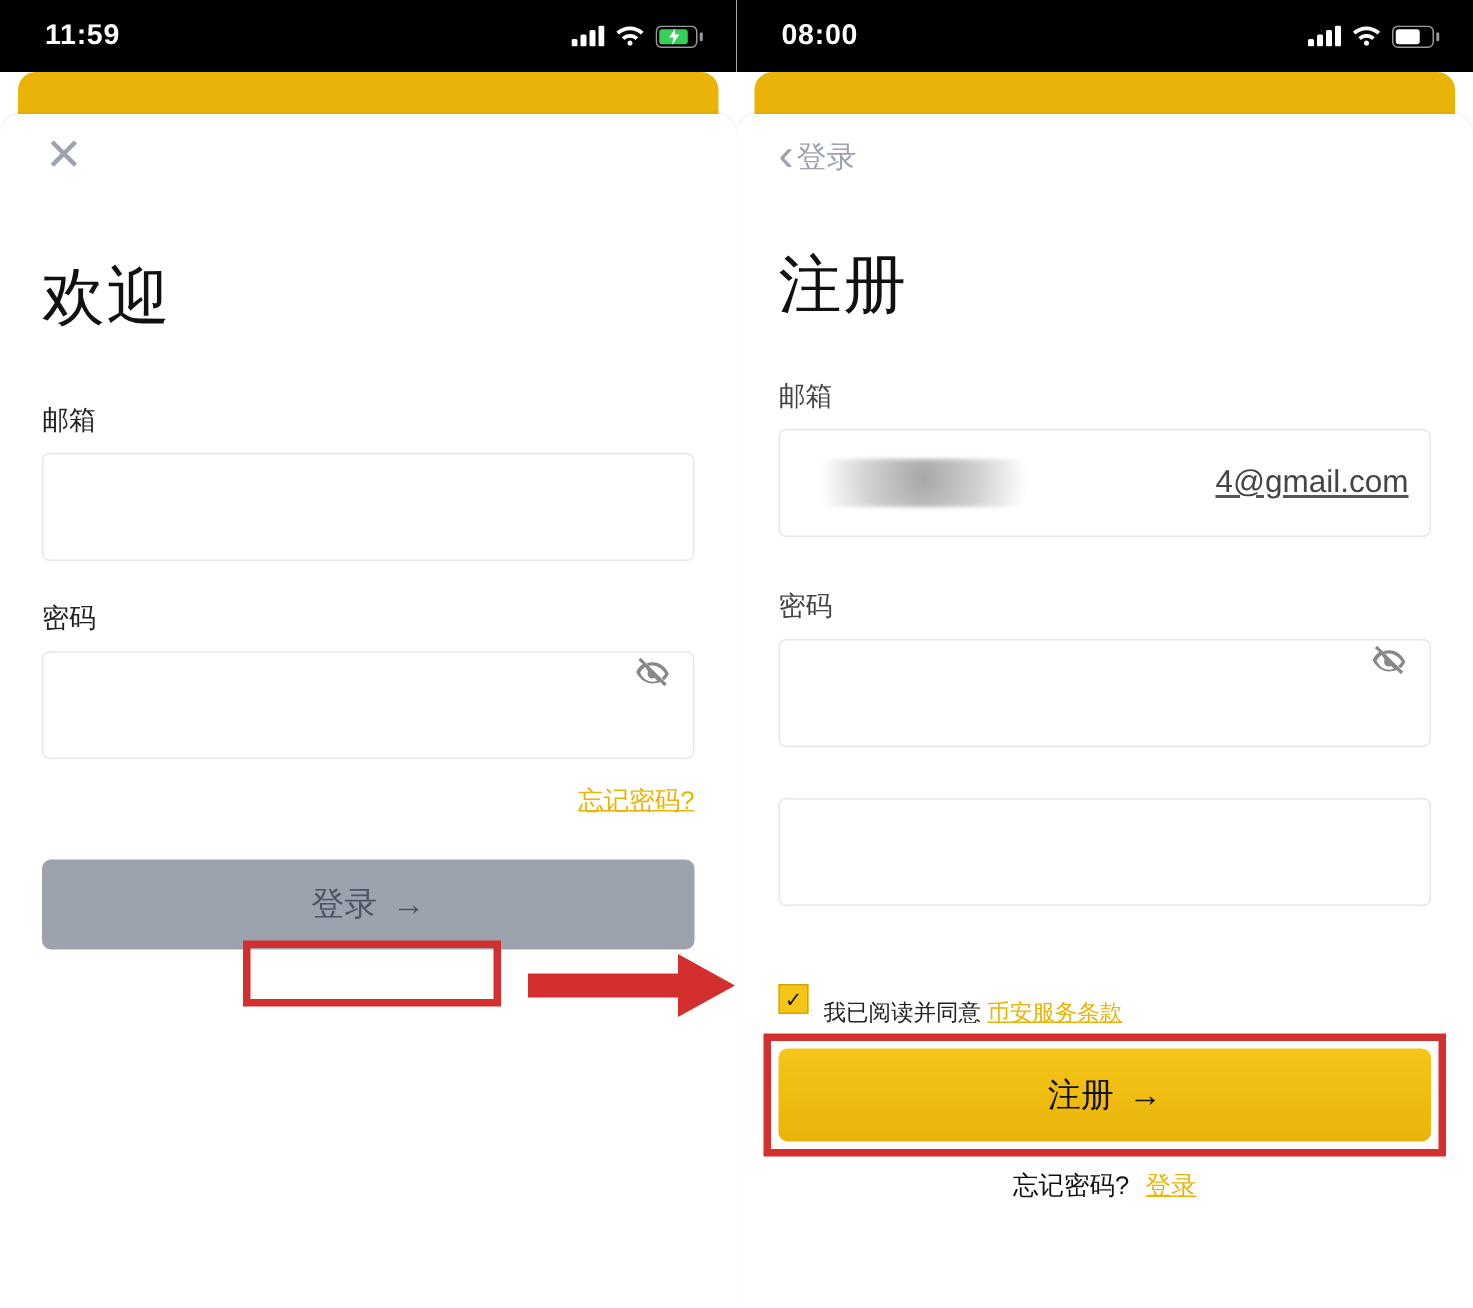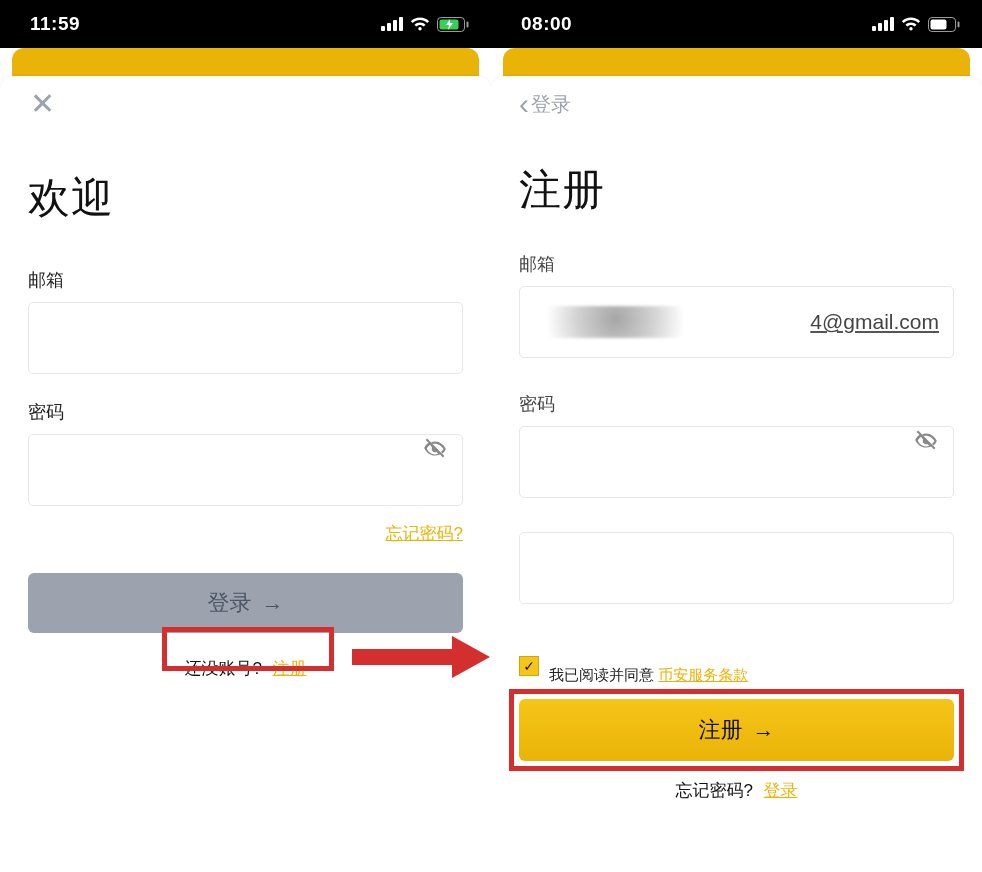--- a/index.html
+++ b/index.html
@@ -106,24 +106,20 @@
 
         <div class="right-link">
           <span class="link">忘记密码?</span>
         </div>
 
         <div class="btn btn-grey">
           <span>登录</span>
           <span class="arrow">→</span>
         </div>
 
-        <div class="prompt-row" style="margin-top:24px;">
-          <span>还没账号?</span>
-          <span class="link2">注册</span>
-        </div>
       </div>
     </div>
 
     <div class="hl" style="top:627px; left:162px; width:172px; height:44px;"></div>
   </div>
 
   <div class="phone">
     <div class="status-bar">
       <span class="status-time">08:00</span>
       <div class="status-right">

